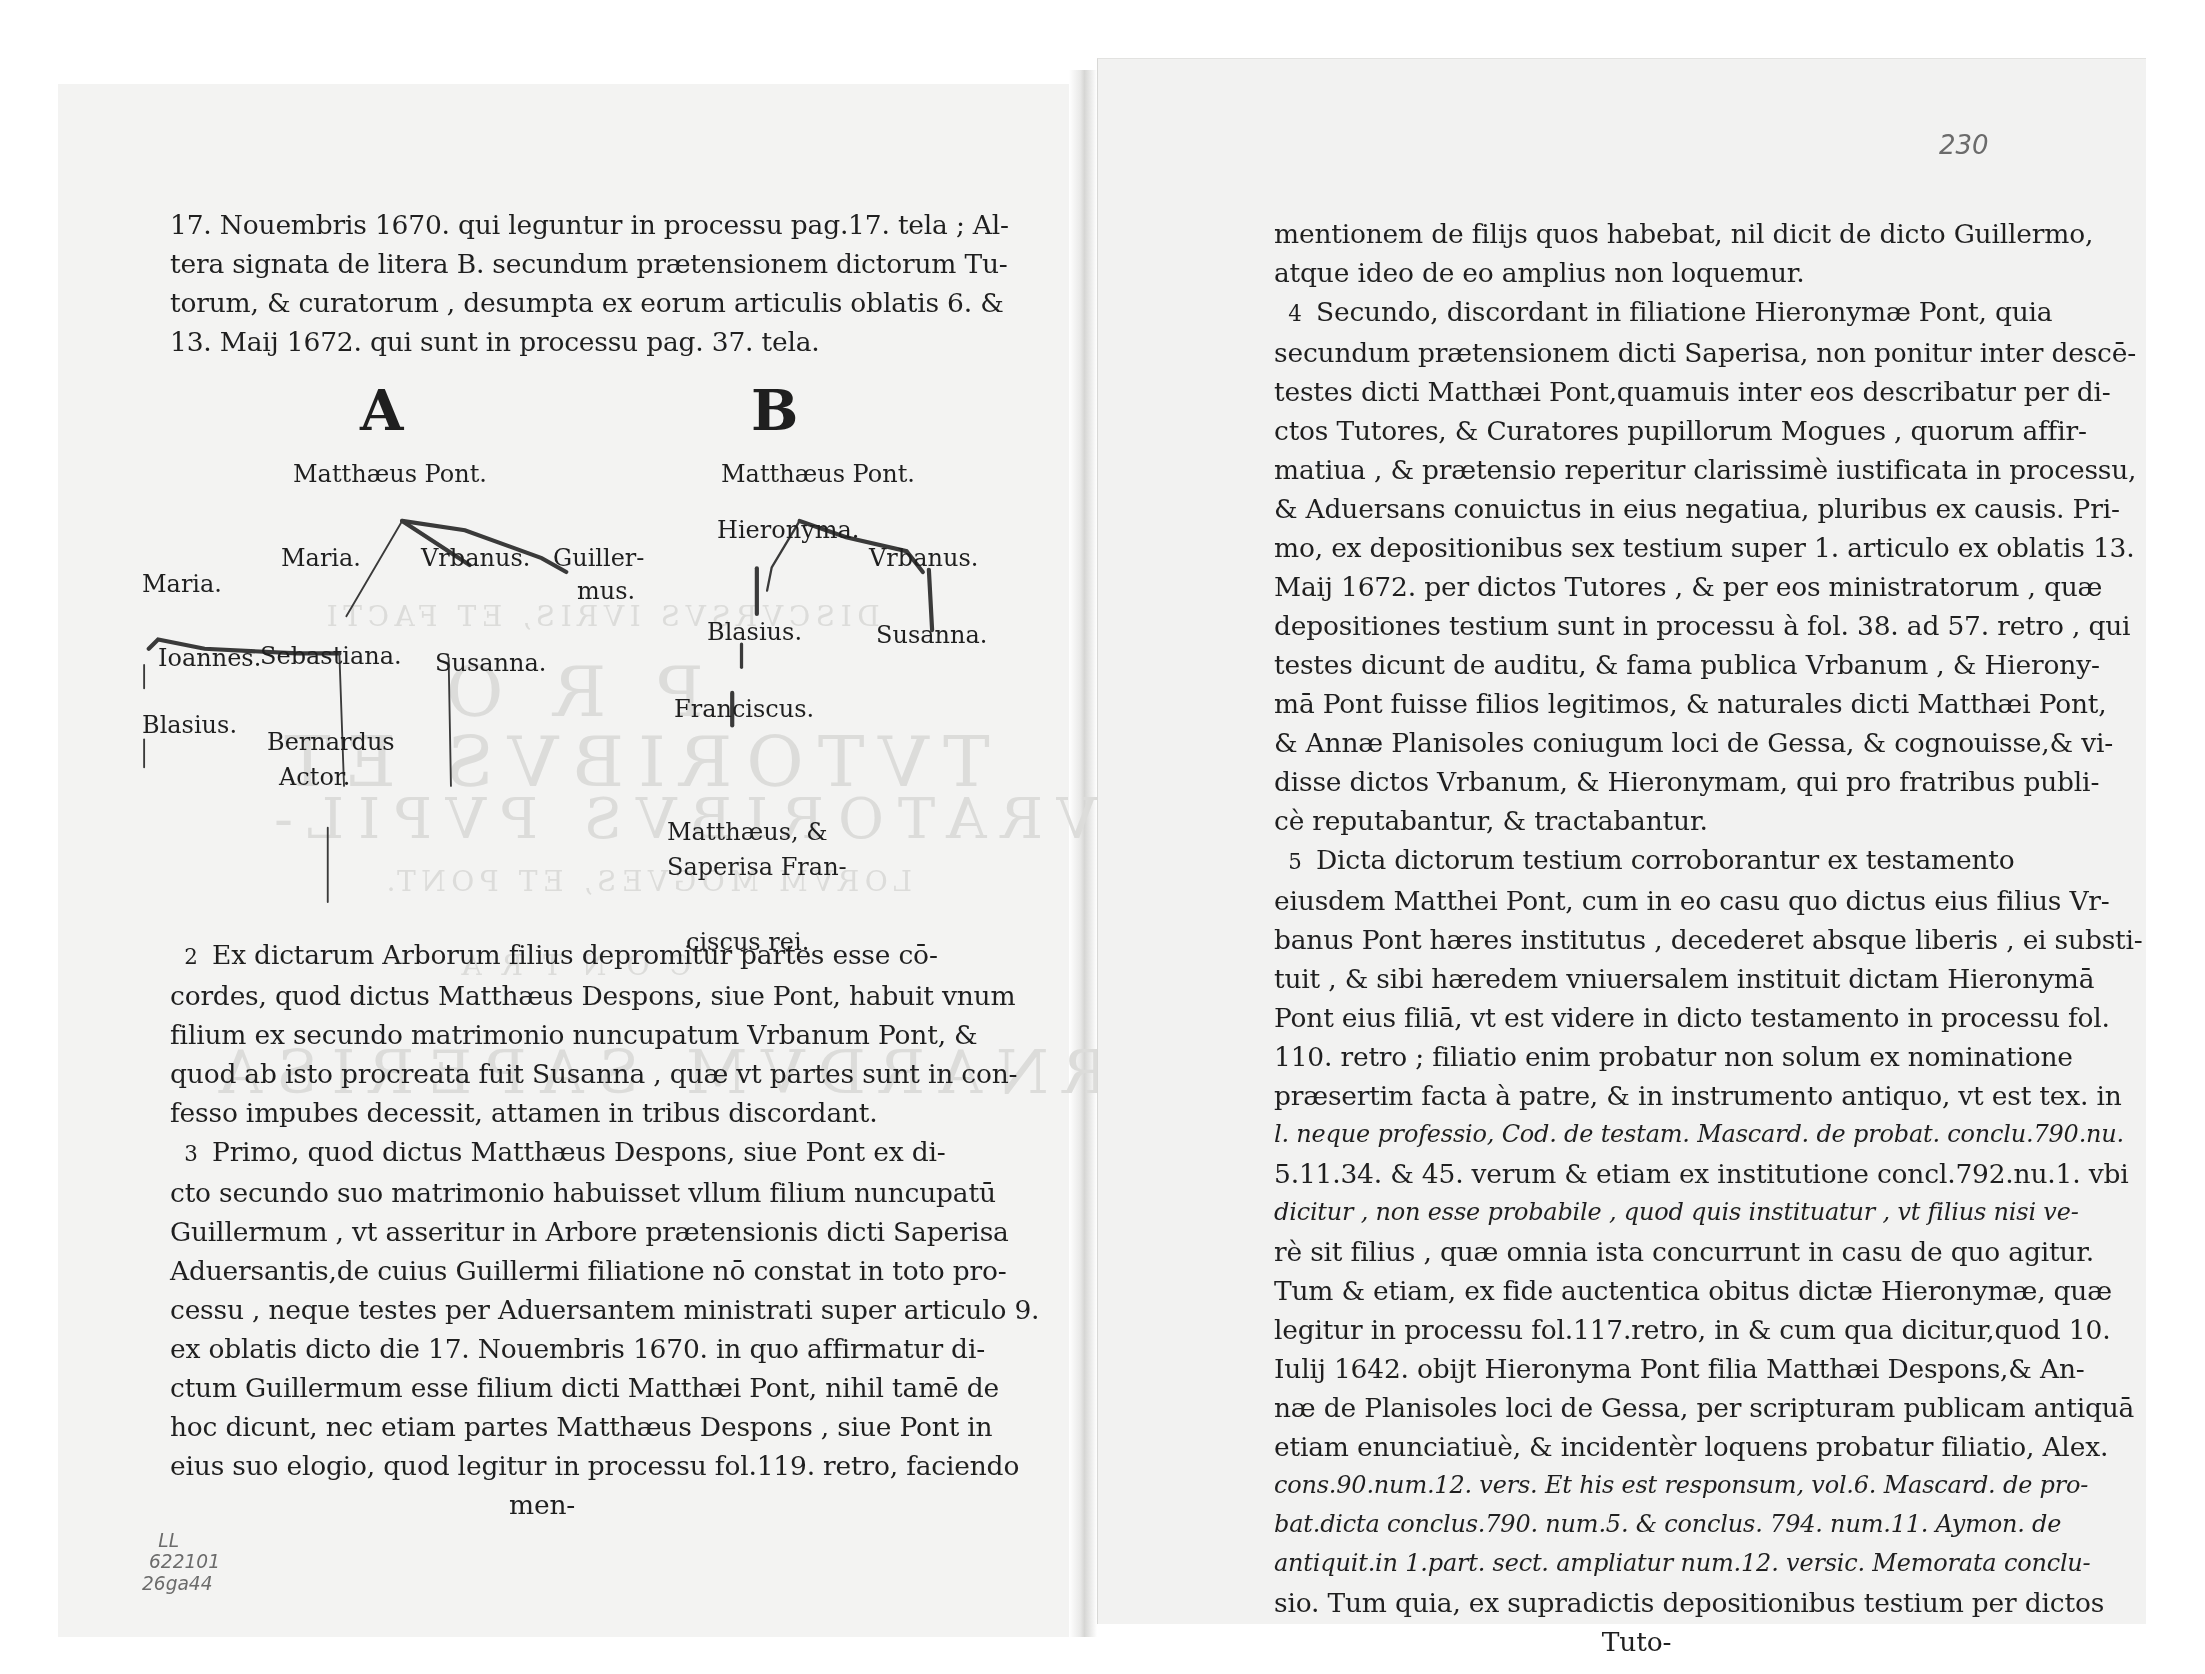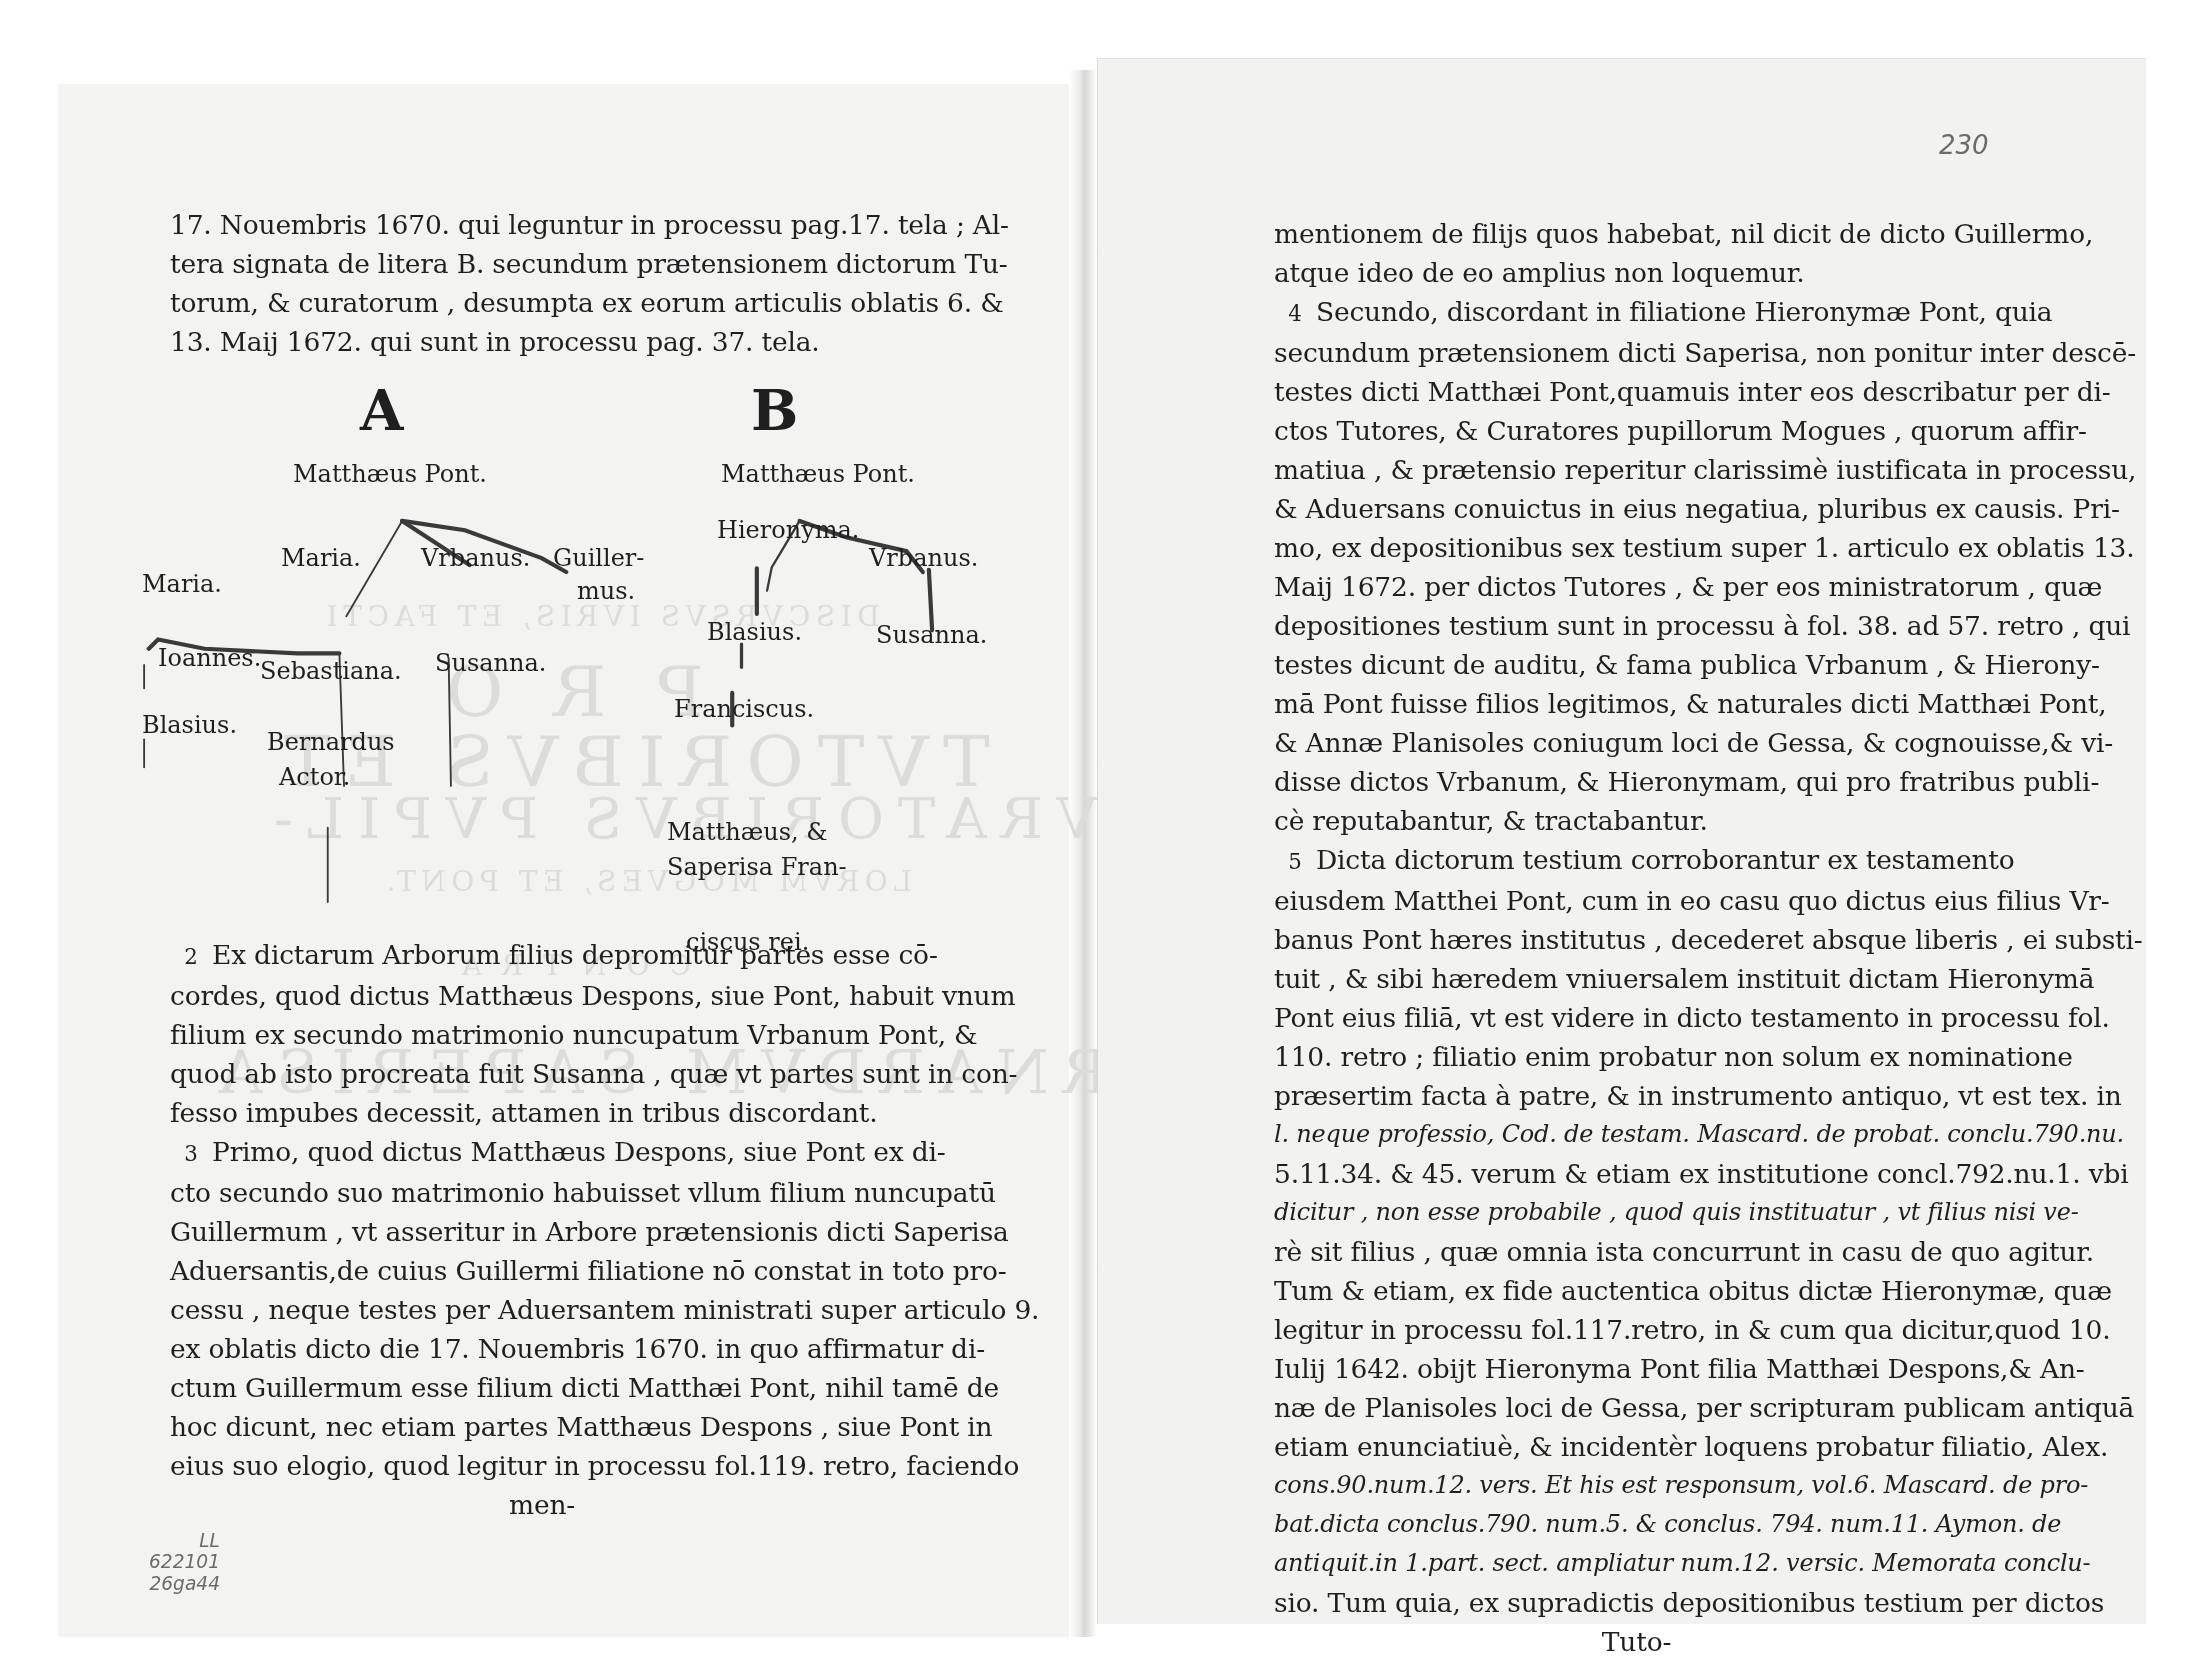--- a/index.html
+++ b/index.html
@@ -21,21 +21,21 @@
   .ital { font-style:italic; font-size:24px; }
   #left-top { left:170px; top:205px; width:744px; }
   #left-body { left:170px; top:935px; width:744px; }
   #right-body { left:1274px; top:214px; width:725px; }
   .right { text-align:center; }
   .tree-letter { position:absolute; font-size:56px; font-weight:bold; }
   .node { position:absolute; font-size:24px; white-space:nowrap; }
   .ghost { position:absolute; font-size:70px; color:#dcdcda; letter-spacing:14px; white-space:nowrap; }
   .ghost.small { font-size:28px; letter-spacing:5.6px; }
   svg.tree-lines { position:absolute; left:0; top:0; }
-  .handwritten { position:absolute; font-family:"DejaVu Sans", sans-serif; color:#6b6b6b; font-style:italic;text-align:right; }
+  .handwritten { position:absolute; font-family:"DejaVu Sans", sans-serif; color:#6b6b6b; font-style:italic; }
 </style>
 </head>
 <body>
 
 <div class="spine"></div>
 
 <div id="page-left" class="page"></div>
 
 <div class="ghost small" style="left:321px; top:600px; transform:scaleX(-1);">DISCVRSVS IVRIS, ET FACTI</div>
 <div class="ghost" style="left:432px; top:651px; transform:scaleX(-1);">P R O</div>
@@ -78,21 +78,21 @@
 <div class="tree-letter" style="left:751px; top:377px;">B</div>
 
 <div class="node" style="left:293px; top:460px;">Matthæus Pont.</div>
 <div class="node" style="left:281px; top:544px;">Maria.</div>
 <div class="node" style="left:421px; top:544px;">Vrbanus.</div>
 <div class="node" style="left:553px; top:544px;">Guiller-</div>
 <div class="node" style="left:577px; top:577px;">mus.</div>
 <div class="node" style="left:142px; top:570px;">Maria.</div>
 <div class="node" style="left:142px; top:644px;margin-left:16px;">Ioannes.</div>
 <div class="node" style="left:142px; top:711px;">Blasius.</div>
-<div class="node" style="left:260px; top:657px;text-align:center;">Sebastiana.</div>
+<div class="node" style="left:260px; top:642px;text-align:center;">Sebastiana.</div>
 <div class="node" style="left:267px; top:728px;">Bernardus</div>
 <div class="node" style="left:279px; top:763px;">Actor.</div>
 <div class="node" style="left:435px; top:649px;">Susanna.</div>
 
 <div class="node" style="left:721px; top:460px;">Matthæus Pont.</div>
 <div class="node" style="left:697px; top:516px;margin-left:20px;">Hieronyma.</div>
 <div class="node" style="left:869px; top:544px;">Vrbanus.</div>
 <div class="node" style="left:707px; top:618px;">Blasius.</div>
 <div class="node" style="left:674px; top:695px;">Franciscus.</div>
 <div class="node" style="left:667px; top:818px;">Matthæus, &amp;</div>

